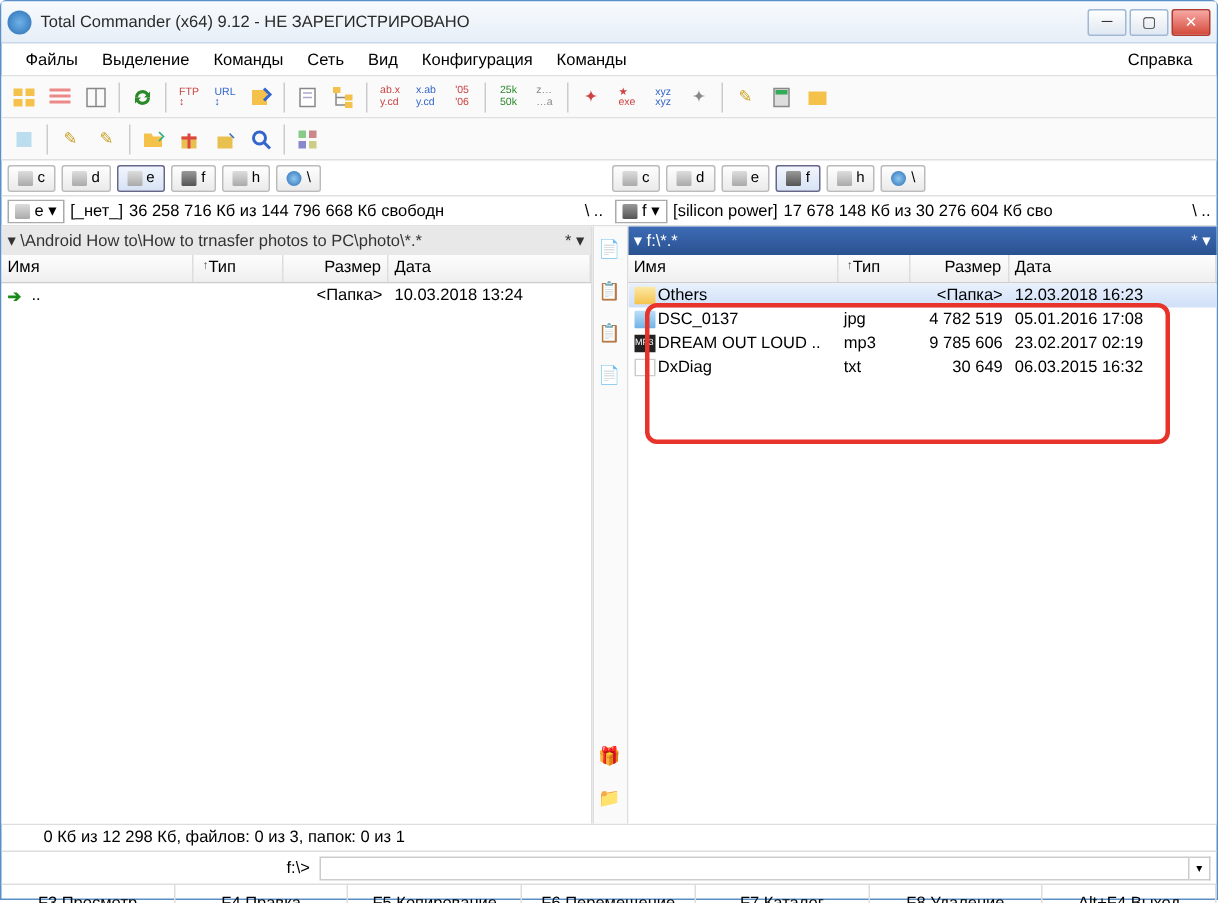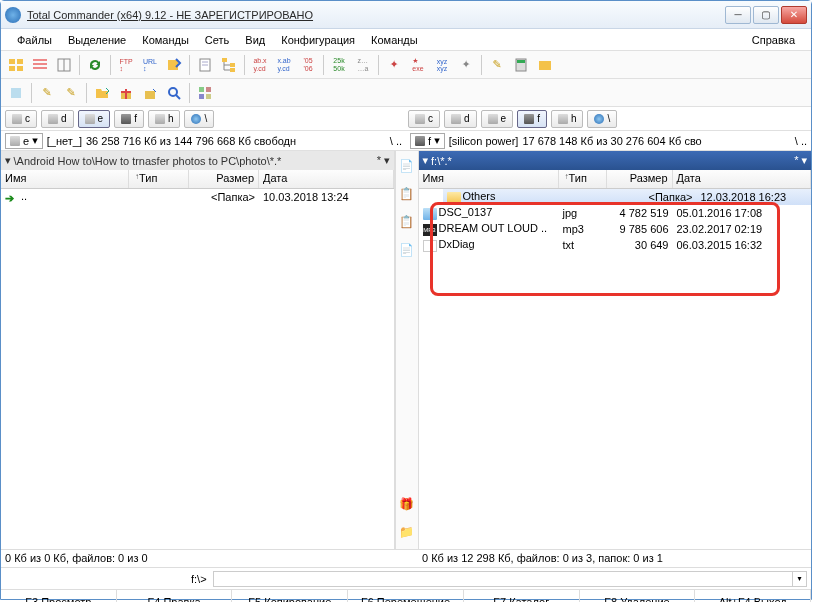--- a/index.html
+++ b/index.html
@@ -1,20 +1,20 @@
 <!DOCTYPE html>
 <html><head>
 <meta charset="utf-8">
 <style>
 * { box-sizing: border-box; margin: 0; padding: 0; font-family: "Segoe UI", Tahoma, sans-serif; font-size: 11px; }
 body { background: #fff; width: 814px; height: 602px; overflow: hidden; }
 .window { border: 1px solid #5a8fc8; border-radius: 4px 4px 0 0; width: 812px; height: 600px; background: #fff; position: relative; }
 .titlebar { height: 28px; background: linear-gradient(#f8fbfe,#e6eef7); border-bottom: 1px solid #c9d6e6; display: flex; align-items: center; padding: 0 4px; }
 .titlebar .icon { width: 16px; height: 16px; margin-right: 6px; background: radial-gradient(#6fb2e8,#2a6db5); border-radius: 50%; }
-.titlebar .title { flex: 1; color: #2a2a2a; text-decoration: underline; }
+.titlebar .title { flex: 1; color: #2a2a2a; }
 .winbtns { display: flex; gap: 2px; }
 .winbtn { width: 26px; height: 18px; border: 1px solid #9fb8d3; border-radius: 2px; background: linear-gradient(#fefefe,#e0e8f1); display: flex; align-items: center; justify-content: center; font-size: 10px; color: #333; cursor: pointer; }
 .winbtn.close { background: linear-gradient(#f7a8a3,#d44a3c); color: #fff; border-color: #b03a2e; }
 .menubar { height: 22px; display: flex; align-items: center; padding: 0 8px; border-bottom: 1px solid #e0e0e0; }
 .menubar span { padding: 2px 8px; cursor: pointer; }
 .menubar .spacer { flex: 1; }
 .toolbar { height: 28px; display: flex; align-items: center; gap: 2px; padding: 2px 4px; border-bottom: 1px solid #e0e0e0; background: #fafafa; }
 .tbtn { width: 22px; height: 22px; border: 1px solid transparent; display: flex; align-items: center; justify-content: center; cursor: pointer; }
 .tsep { width: 1px; height: 20px; background: #ccc; margin: 0 2px; }
 .drives { height: 24px; display: flex; align-items: center; padding: 2px 4px; gap: 4px; border-bottom: 1px solid #e0e0e0; }
@@ -51,21 +51,21 @@
 .status { height: 18px; display: flex; border-top: 1px solid #ddd; font-size: 10px; }
 .status .half { flex: 1; padding: 2px 4px; }
 .cmdline { height: 22px; display: flex; align-items: center; border-top: 1px solid #ddd; padding: 0 4px; }
 .cmdline .path { padding: 0 6px; }
 .cmdline input { flex: 1; border: 1px solid #ccc; height: 16px; padding: 0 2px; font-size: 11px; }
 .cmdline .drop { width: 14px; height: 16px; border: 1px solid #ccc; border-left: none; text-align: center; font-size: 8px; line-height: 14px; cursor: pointer; }
 .fkeys { height: 24px; display: flex; border-top: 1px solid #ddd; }
 .fkey { flex: 1; border-right: 1px solid #ddd; display: flex; align-items: center; justify-content: center; cursor: pointer; font-size: 11px; }
 .highlight { position: absolute; border: 3px solid #e8332a; border-radius: 8px; pointer-events: none; }
 .ico-svg { width: 16px; height: 16px; }
-.panehdr-row.sel { background: linear-gradient(#e8f0fc,#d0e0f8); margin-left: 24px; }
+.panehdr-row.sel { background: linear-gradient(#e8f0fc,#d0e0f8); }
 </style>
 </head>
 <body>
 
 <div class="window">
   <div class="titlebar">
     <div class="icon"></div>
     <div class="title">Total Commander (x64) 9.12 - НЕ ЗАРЕГИСТРИРОВАНО</div>
     <div class="winbtns">
       <div class="winbtn">─</div>
@@ -334,21 +334,20 @@
             <div class="cell" style="width:140px"><span class="fico txt"></span>DxDiag</div>
             <div class="cell" style="width:48px">txt</div>
             <div class="cell" style="width:66px;text-align:right">30 649</div>
             <div class="cell" style="flex:1">06.03.2015 16:32</div>
           </div>
         </div>
     </div>
   </div>
 
   <div class="status">
-    <div class="half">0 Кб из 0 Кб, файлов: 0 из 0</div>
     <div class="half" style="margin-left:24px">0 Кб из 12 298 Кб, файлов: 0 из 3, папок: 0 из 1</div>
   </div>
 
   <div class="cmdline">
     <span class="path" style="margin-left:180px">f:\&gt;</span>
     <input value="" style="">
     <span class="drop">▾</span>
   </div>
 
   <div class="fkeys">

